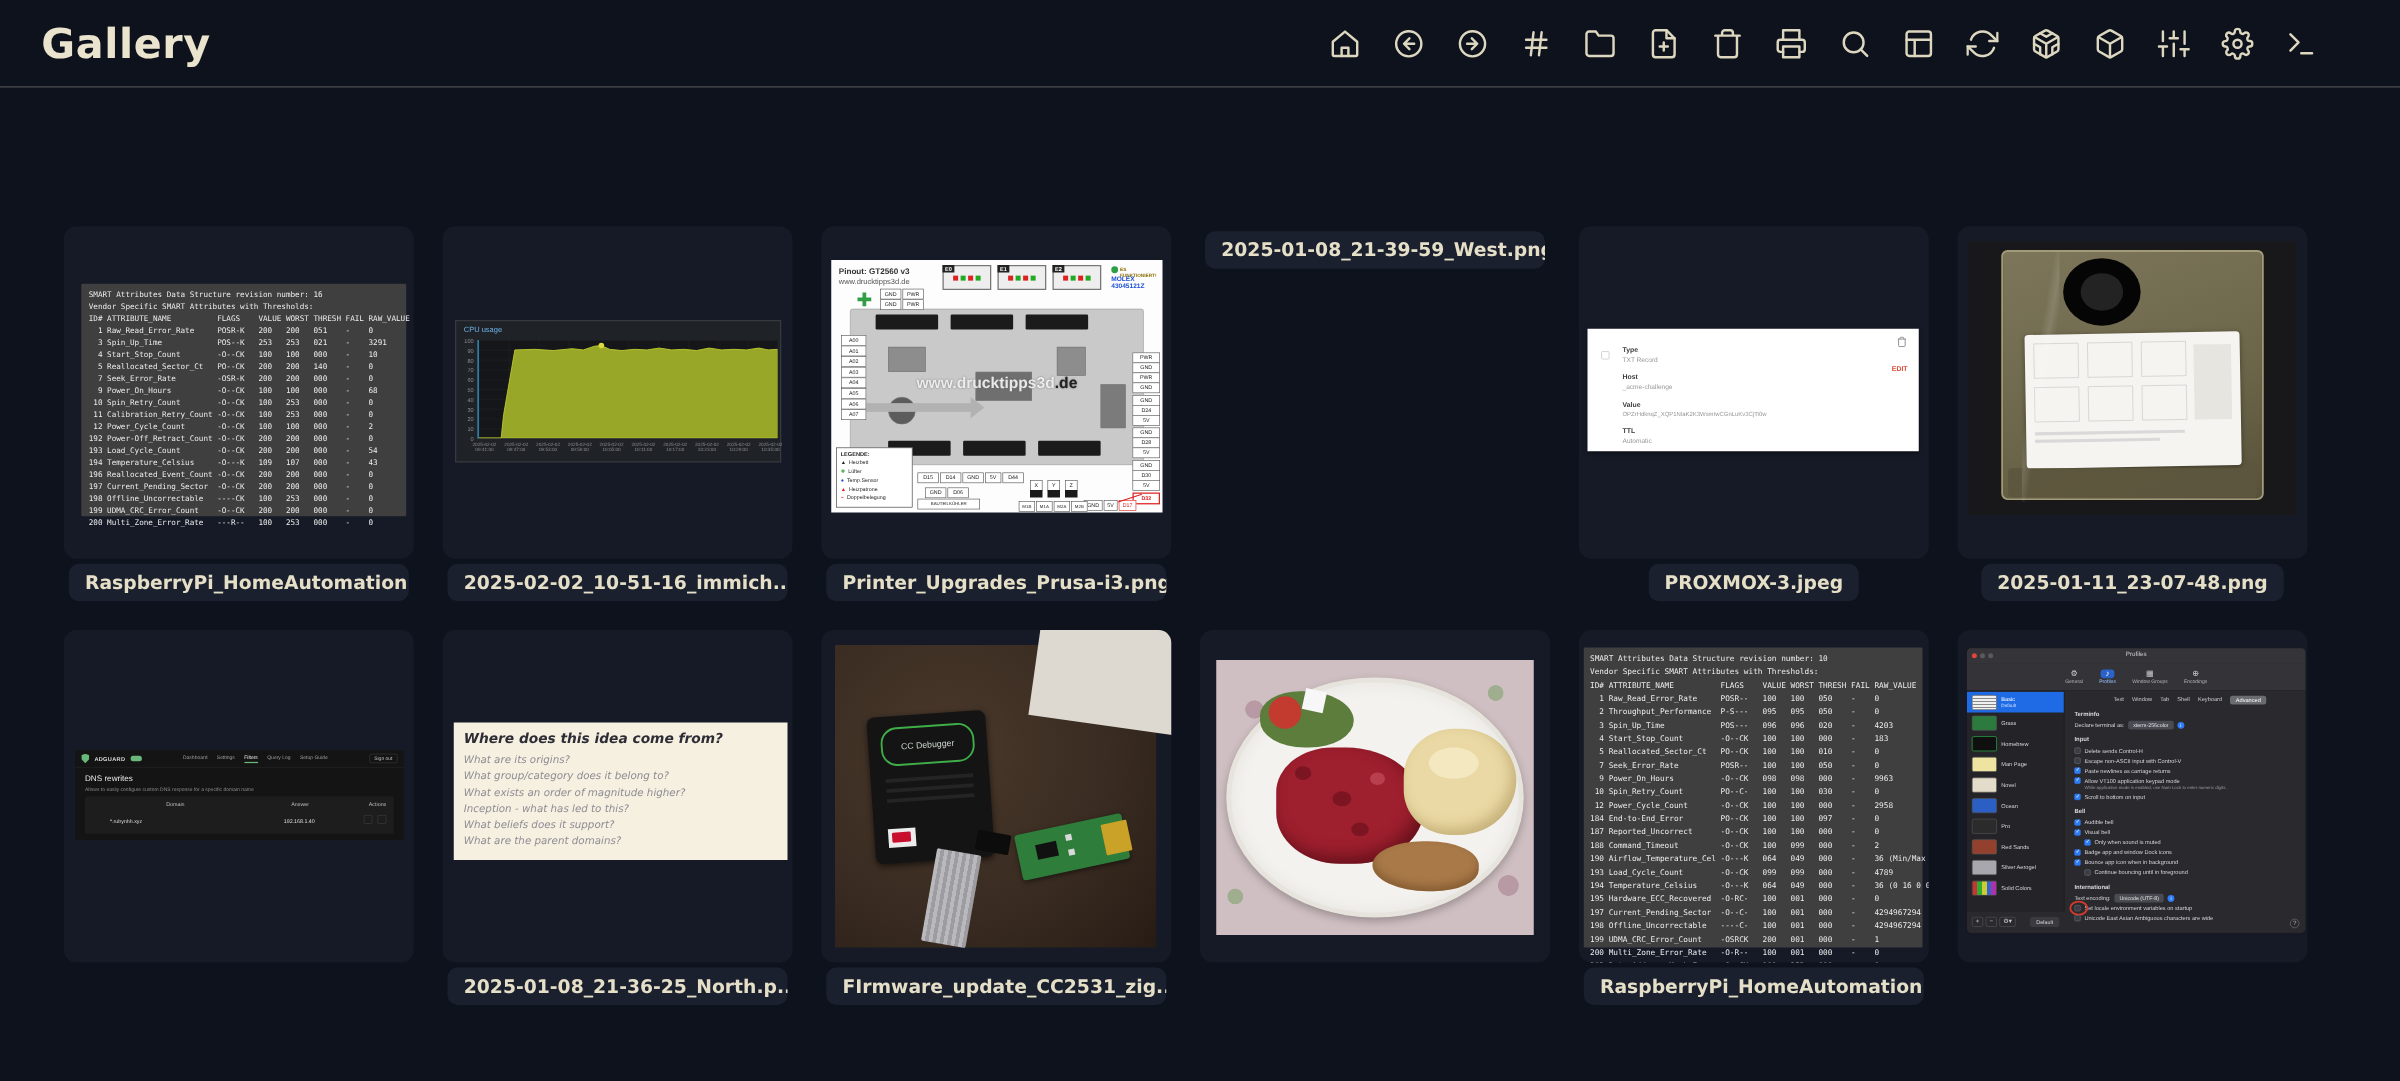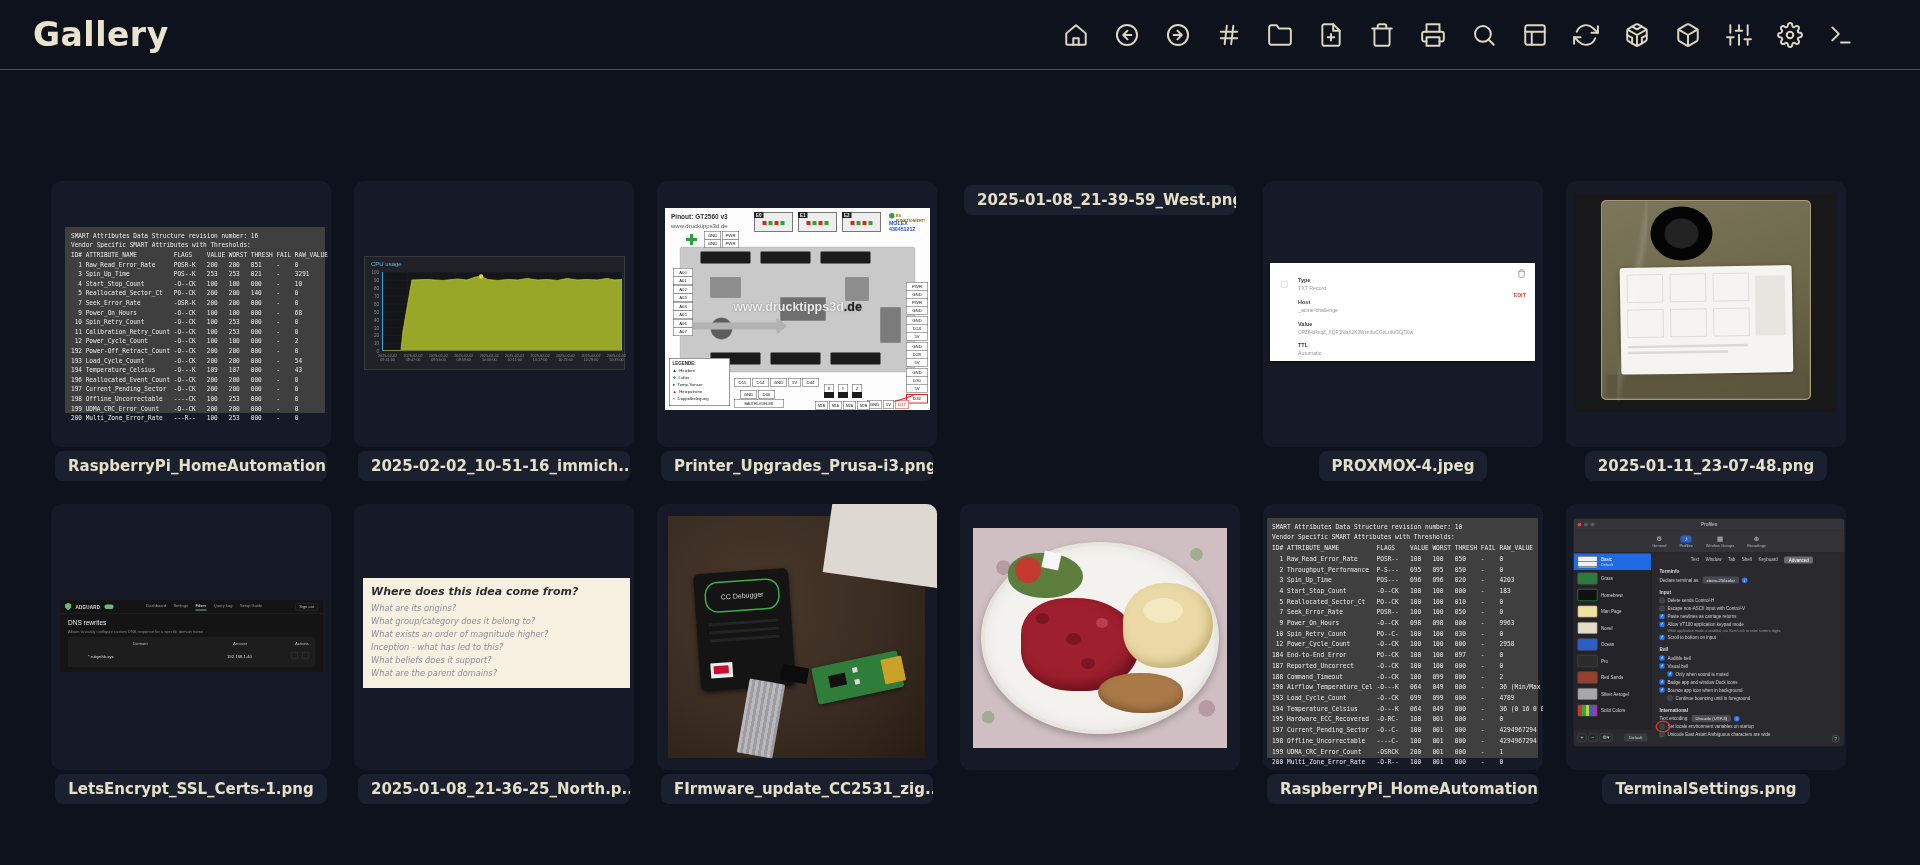--- a/index.html
+++ b/index.html
@@ -407,21 +407,21 @@
           <div class="abs dv" style="left:56px;top:44px">TXT Record</div>
           <div class="abs dl" style="left:56px;top:72px">Host</div>
           <div class="abs dv" style="left:56px;top:88px">_acme-challenge</div>
           <div class="abs dl" style="left:56px;top:116px">Value</div>
           <div class="abs dv" style="left:56px;top:132px;font-size:9.5px">OPZrHdknqZ_XQP1NlaK2K3WsmIwCGnLuKv3CjTi0w</div>
           <div class="abs dl" style="left:56px;top:158px">TTL</div>
           <div class="abs dv" style="left:56px;top:174px">Automatic</div>
         </div>
       </div>
     </div>
-    <div class="pillwrap"><span class="pill">PROXMOX-4.jpeg</span></div>
+    <div class="pillwrap"><span class="pill">PROXMOX-3.jpeg</span></div>
   </div>
 
   <div class="item">
     <div class="tile">
       <div class="mini" style="left:9px;top:12px;width:524px;height:438px">
         <div class="abs" style="inset:0;background:#18181a">
           <div class="abs" style="left:52px;top:14px;width:420px;height:400px;background:linear-gradient(160deg,#7d765a,#6b6549 60%,#57513a);border:3px solid #a39a78;border-radius:10px">
             <div class="abs" style="left:96px;top:10px;width:124px;height:108px;border-radius:50%;background:#050505">
               <div class="abs" style="left:28px;top:24px;width:68px;height:60px;border-radius:50%;background:#232323"></div>
             </div>
@@ -469,21 +469,20 @@
             <div class="abs" style="left:330px;top:8px;font-size:8.5px;color:#bdbdbd">Answer</div>
             <div class="abs" style="right:12px;top:8px;font-size:8.5px;color:#bdbdbd">Actions</div>
             <div class="abs" style="left:40px;top:34px;font-size:8.5px;color:#ddd">*.rubynhh.xyz</div>
             <div class="abs" style="left:318px;top:34px;font-size:8.5px;color:#ddd">192.168.1.40</div>
             <div class="abs" style="right:34px;top:30px;width:14px;height:14px;border:1px solid #3f3f3f;border-radius:2px"></div>
             <div class="abs" style="right:12px;top:30px;width:14px;height:14px;border:1px solid #3f3f3f;border-radius:2px"></div>
           </div>
         </div>
       </div>
     </div>
-    <div class="pillwrap"><span class="pill">LetsEncrypt_SSL_Certs-1.png</span></div>
   </div>
 
   <div class="item">
     <div class="tile">
       <div class="mini" style="left:9px;top:74px;width:534px;height:220px">
         <div class="note">
           <div class="nt">Where does this idea come from?</div>
           <div class="nl">What are its origins?</div>
           <div class="nl">What group/category does it belong to?</div>
           <div class="nl">What exists an order of magnitude higher?</div>
@@ -734,16 +733,15 @@
               </div>
             <div class="crow">
                 <span class="k"></span>
                 <span class="lbl">Unicode East Asian Ambiguous characters are wide</span>
               </div>
           </div>
           <div class="qmark">?</div>
         </div>
       </div>
     </div>
-    <div class="pillwrap"><span class="pill">TerminalSettings.png</span></div>
   </div>
 
 </div>
 
 </body></html>

